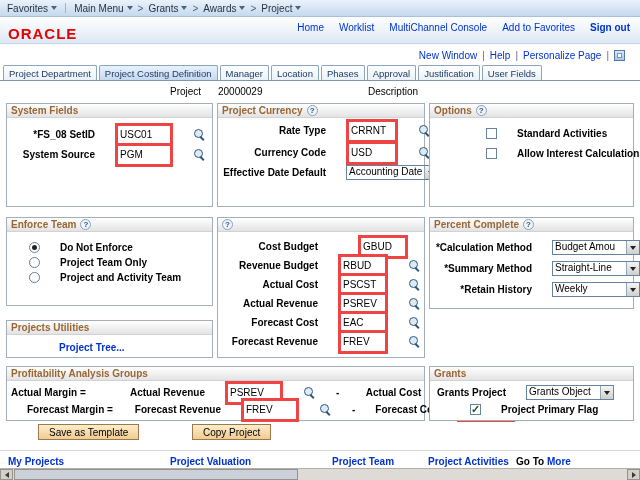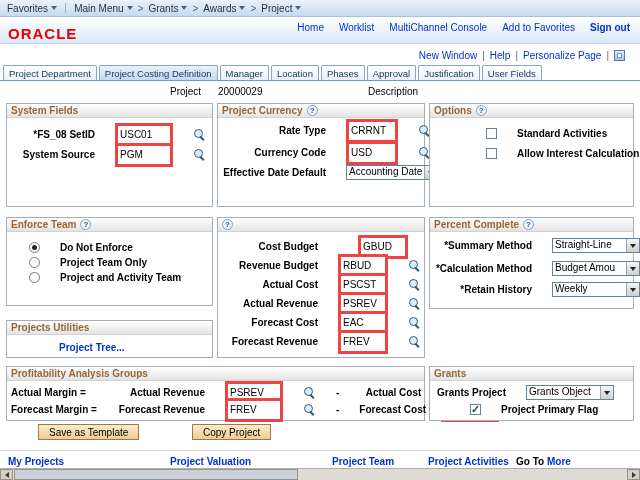--- a/index.html
+++ b/index.html
@@ -233,34 +233,34 @@
     <input class="tbox" style="width: 50px;" readonly="" value="FREV">
     <span class="mag"></span>
   </div>
 </div>
 
 <div class="gb" style="left:429px;top:217px;width:205px;height:92px">
   <div class="gbt">
       <span class="gbtitle">Percent Complete</span>
       <span class="help">?</span>
     </div>
+  <div class="frow" style="margin:8px 4px 6px">
+    <span class="lbl" style="width:98px">*Calculation Method</span>
+    <span class="sel" style="width:88px">
+        <span class="selval">Budget Amou</span>
+        <span class="selbtn"></span>
+      </span>
+  </div>
   <div class="frow" style="margin:6px 4px">
     <span class="lbl" style="width:98px">*Summary Method</span>
     <span class="sel" style="width:88px">
         <span class="selval">Straight-Line</span>
         <span class="selbtn"></span>
       </span>
   </div>
-  <div class="frow" style="margin:8px 4px 6px">
-    <span class="lbl" style="width:98px">*Calculation Method</span>
-    <span class="sel" style="width:88px">
-        <span class="selval">Budget Amou</span>
-        <span class="selbtn"></span>
-      </span>
-  </div>
   <div class="frow" style="margin:6px 4px">
     <span class="lbl" style="width:98px">*Retain History</span>
     <span class="sel" style="width:88px">
         <span class="selval">Weekly</span>
         <span class="selbtn"></span>
       </span>
   </div>
 </div>
 
 <div class="gb" style="left:6px;top:320px;width:207px;height:38px">
@@ -279,21 +279,21 @@
   <div class="frow" style="margin:4px 4px 2px">
     <span class="lbl" style="width:86px;text-align:left">Actual Margin =</span>
     <span class="lbl" style="width:88px">Actual Revenue</span>
     <input class="tbox" style="width: 58px;" readonly="" value="PSREV">
     <span class="mag"></span>
     <span class="bold" style="width:8px;text-align:center">-</span>
     <span class="lbl" style="width:62px">Actual Cost</span>
     <input class="tbox" style="width: 58px;" readonly="" value="PSCST">
     <span class="mag"></span>
   </div>
-  <div class="frow" style="margin:2px 4px">
+  <div class="frow" style="margin:2px 20px">
     <span class="lbl" style="width:86px;text-align:left">Forecast Margin =</span>
     <span class="lbl" style="width:88px">Forecast Revenue</span>
     <input class="tbox" style="width: 58px;" readonly="" value="FREV">
     <span class="mag"></span>
     <span class="bold" style="width:8px;text-align:center">-</span>
     <span class="lbl" style="width:62px">Forecast Cost</span>
     <input class="tbox" style="width: 58px;" readonly="" value="EAC">
     <span class="mag"></span>
   </div>
 </div>

